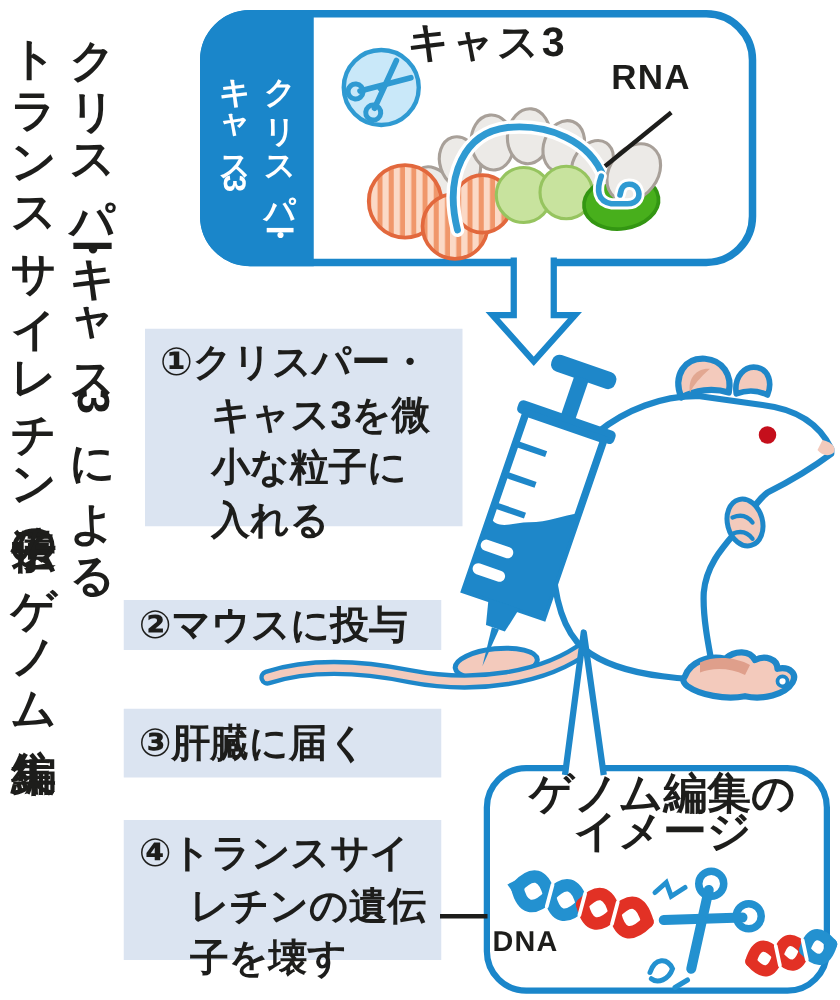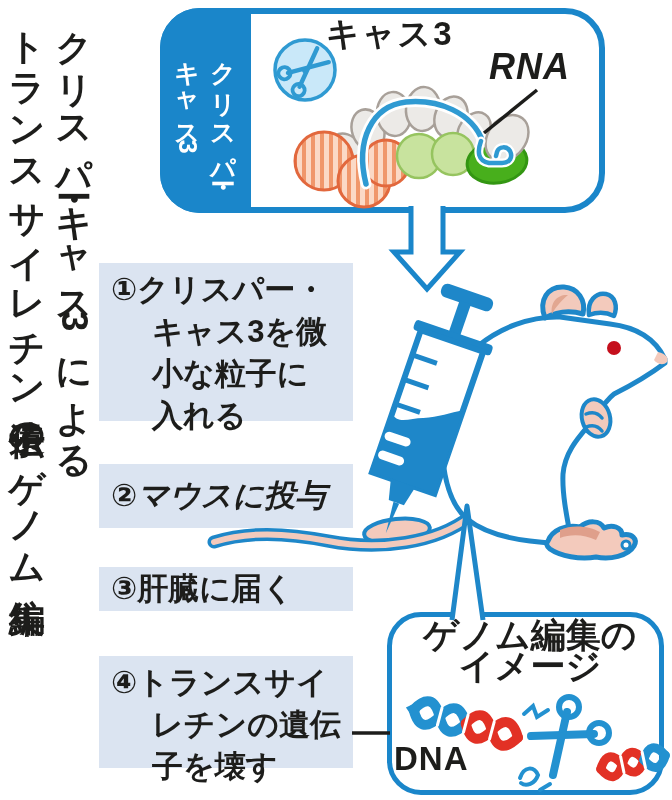--- a/index.html
+++ b/index.html
@@ -23,44 +23,44 @@
     position:absolute;left:160px;top:8px;width:91px;height:205px;
     background:#1a86ca;border-radius:40px 0 0 40px;z-index:2;
     display:flex;align-items:center;justify-content:center;
   }
   .toptab span{
     writing-mode:vertical-rl;white-space:pre-line;color:#fff;
     font-size:25px;line-height:36px;font-weight:700;letter-spacing:3px;
   }
   .lbl{position:absolute;z-index:10;font-weight:700;}
   .lbl-cas3{left:326px;top:12px;font-size:33px;letter-spacing:2px;}
-  .lbl-rna{left:489px;top:46px;font-size:36px;letter-spacing:1px;font-style:italic;}
-  .lbl-dna{left:394px;top:740px;font-size:33px;letter-spacing:1px;}
+  .lbl-rna{left:489px;top:46px;font-size:28px;letter-spacing:1px;}
+  .lbl-dna{left:394px;top:740px;font-size:23px;letter-spacing:1px;}
   .bubble{
     position:absolute;left:387px;top:612px;width:277px;height:183px;
     box-sizing:border-box;background:#fff;border:5px solid #1a86ca;border-radius:34px;
     z-index:1;
   }
   .bubble-title{
     position:absolute;left:405px;top:619px;width:250px;text-align:center;
     white-space:pre-line;font-size:35px;line-height:31px;font-weight:700;z-index:10;
   }
   .stepbox{
     position:absolute;left:99px;width:254px;background:#dbe4f1;z-index:1;
     box-sizing:border-box;
   }
   .step-text{
     white-space:pre-line;font-weight:700;font-size:31px;line-height:42px;
     padding:6px 0 0 12px;padding-left:53px;text-indent:-41px;letter-spacing:0px;
   }
   .single{display:flex;align-items:center;}
   .single .step-text{padding-top:0;}
-  .sb1{top:263px;height:158px;}
-  .sb2{top:464px;height:64px;font-style:italic;}
-  .sb3{top:567px;height:44px;}
+  .sb1{top:263px;height:158px;margin-left:17px;}
+  .sb2{top:480px;height:40px;}
+  .sb3{top:567px;height:55px;}
   .sb4{top:656px;height:112px;}
   
   .art{position:absolute;left:0;top:0;z-index:5;pointer-events:none;}
 </style>
 </head>
 <body>
 
 <div class="canvas">
 
   <div class="vtitle">クリスパー・キャス3による

